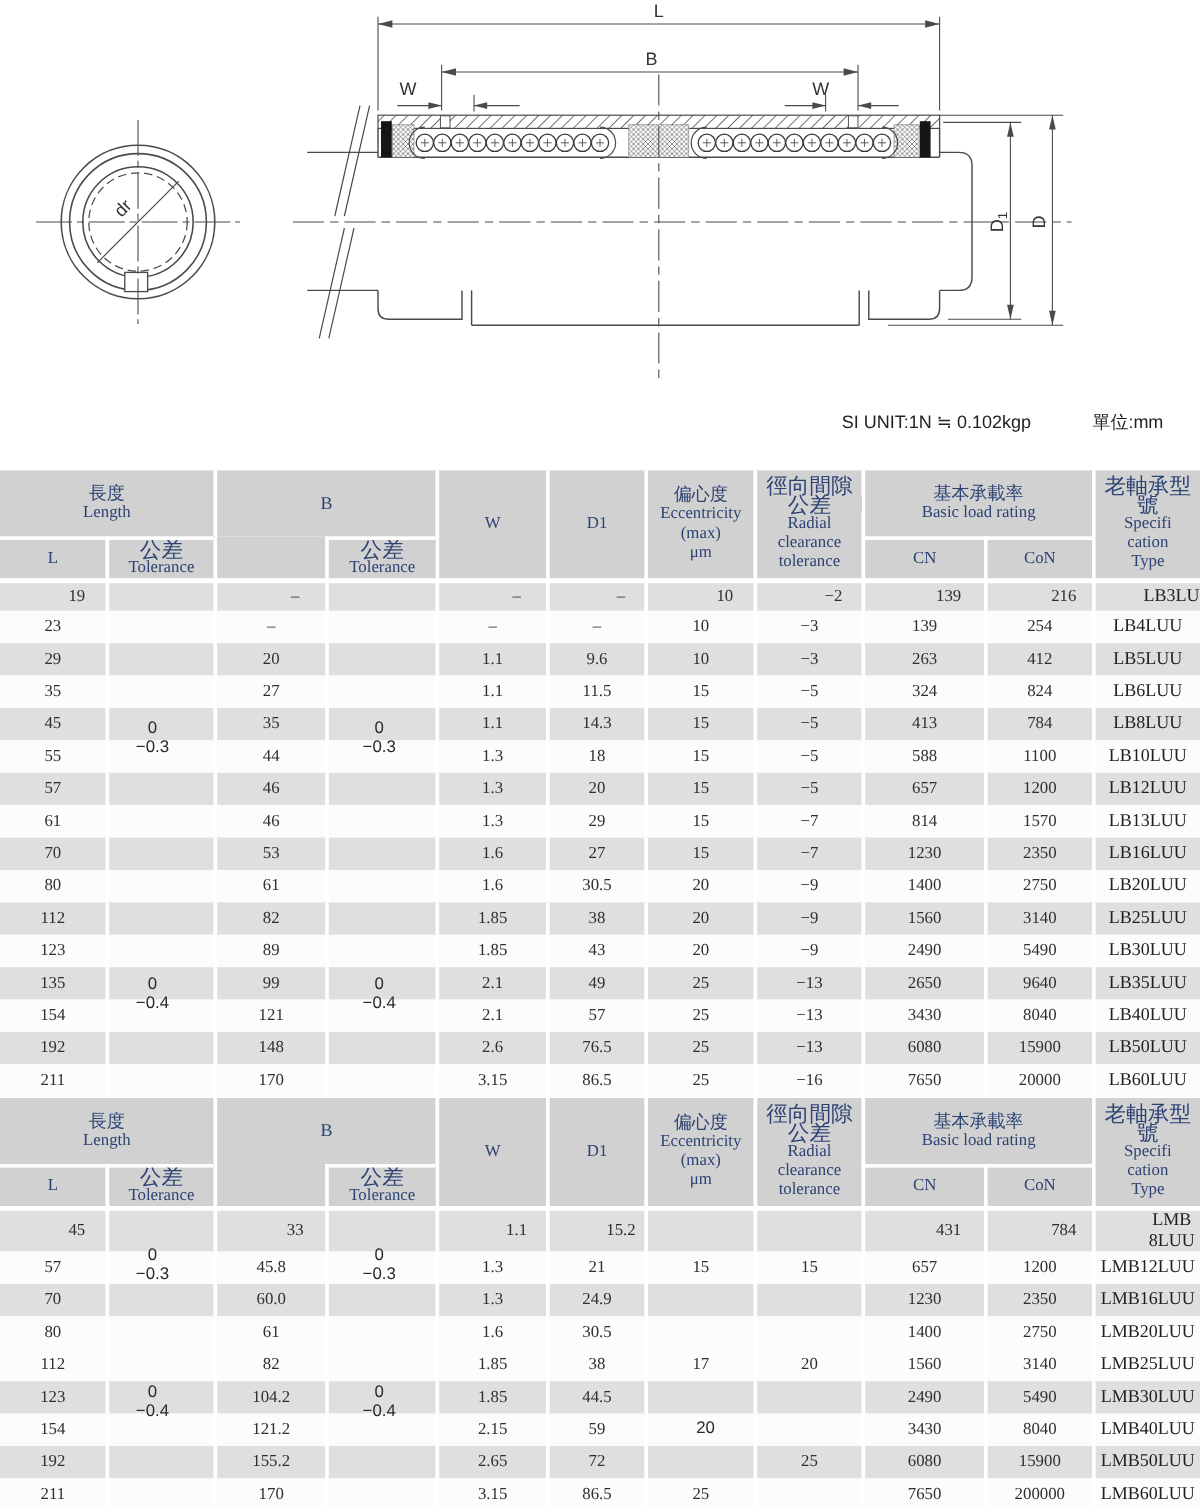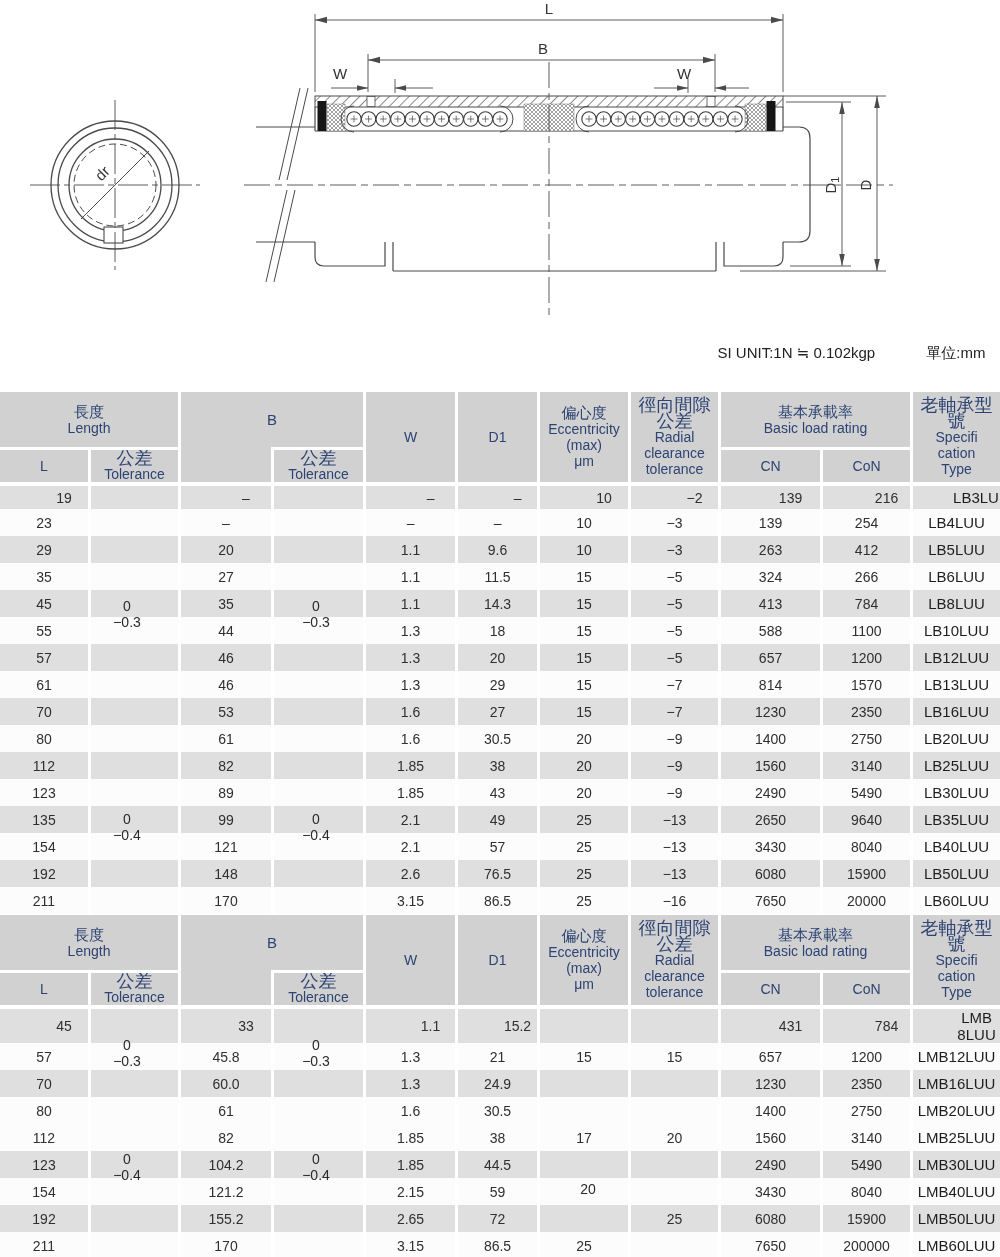--- a/index.html
+++ b/index.html
@@ -1,23 +1,23 @@
 <!DOCTYPE html>
 <html><head>
 <meta charset="utf-8">
 <style>
   html,body{margin:0;padding:0;background:#fff;}
   .page{position:relative;width:1000px;height:1257px;background:#fff;overflow:hidden;
         font-family:"Liberation Sans","DejaVu Sans",sans-serif;}
   svg.draw{position:absolute;top:0;left:0;}
-  .units{position:absolute;top:342px;right:12px;display:grid;
+  .units{position:absolute;top:342px;right:28px;display:grid;
          grid-template-columns:auto auto;column-gap:18px;row-gap:1px;
          font-size:15px;color:#222;line-height:21px;gap:47px;}
   .tblwrap{position:absolute;left:0;width:1000px;}
-  table{border-collapse:separate;border-spacing:0;table-layout:fixed;width:1000px;}
+  table{border-collapse:separate;border-spacing:0;table-layout:fixed;width:1000px;font-family:Liberation Serif, serif;}
   th,td{padding:0;margin:0;text-align:center;vertical-align:middle;overflow:hidden;box-sizing:border-box;}
   thead th{background:#d1d1d1;color:#2d4373;font-weight:normal;font-size:14px;line-height:16px;}
   thead tr.r1 th{height:55px;}
   thead tr.r2 th{height:30px;}
   .cjk{font-size:15px;}
   .cjk-sm{font-size:18px;}
   .en{font-size:14px;}
   .bl{border-left:3px solid #fff;}
   .bt{border-top:3px solid #fff;}
   tbody td{height:27px;font-size:14px;color:#2f2f2f;background:#fcfcfc;}
@@ -298,21 +298,21 @@
           <tr class="w">
             <td>35</td>
             <td class="bl"></td>
             <td class="bl">27</td>
             <td class="bl"></td>
             <td class="bl">1.1</td>
             <td class="bl">11.5</td>
             <td class="bl">15</td>
             <td class="bl">−5</td>
             <td class="bl">324</td>
-            <td class="bl">266</td>
+            <td class="bl">824</td>
             <td class="bl type">LB6LUU</td>
           </tr>
           <tr class="g">
             <td>45</td>
             <td class="bl"></td>
             <td class="bl">35</td>
             <td class="bl"></td>
             <td class="bl">1.1</td>
             <td class="bl">14.3</td>
             <td class="bl">15</td>

